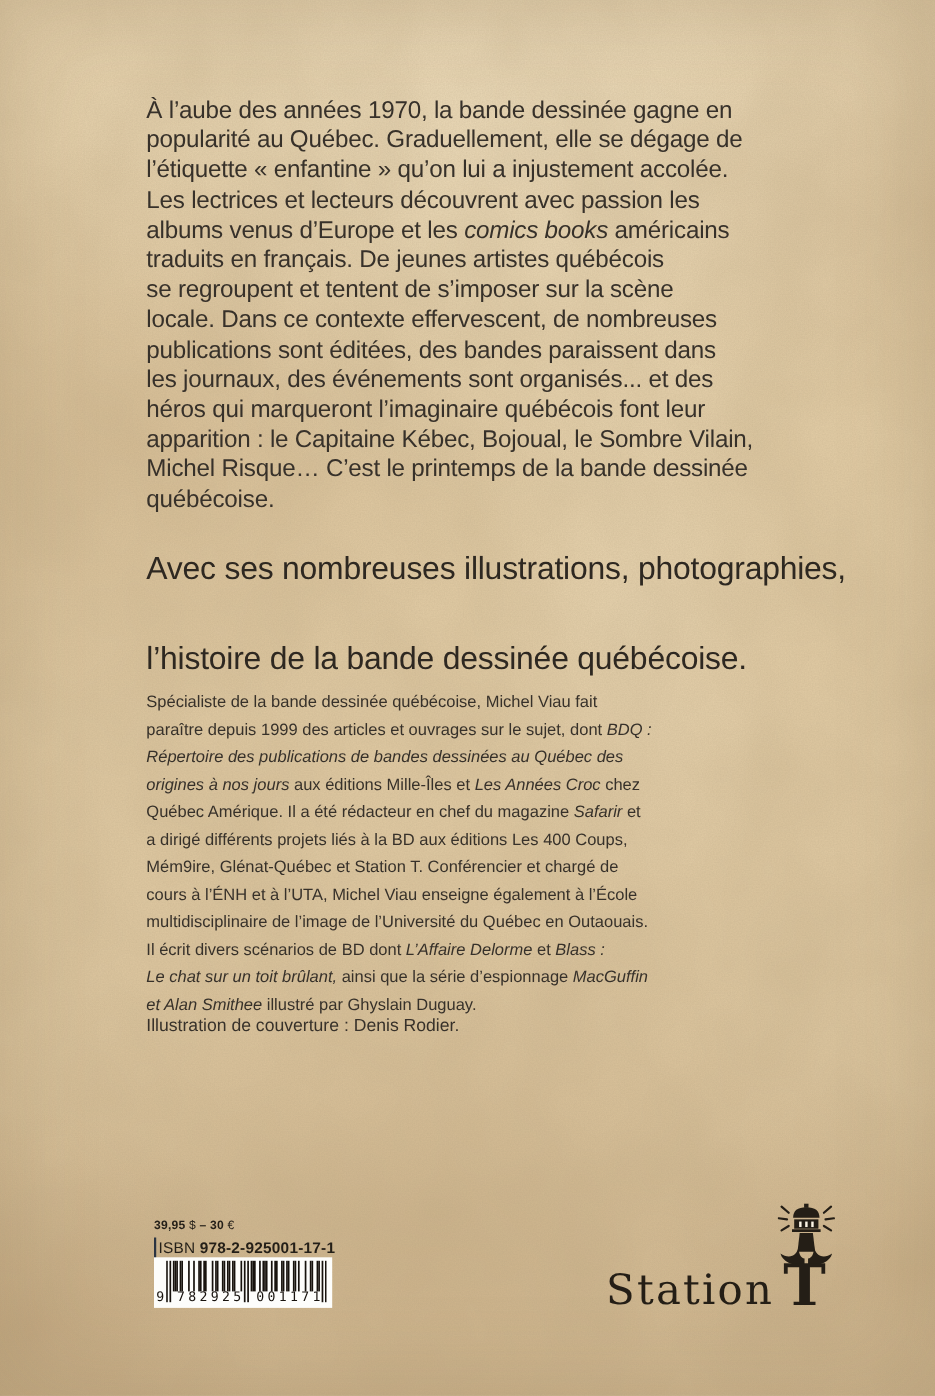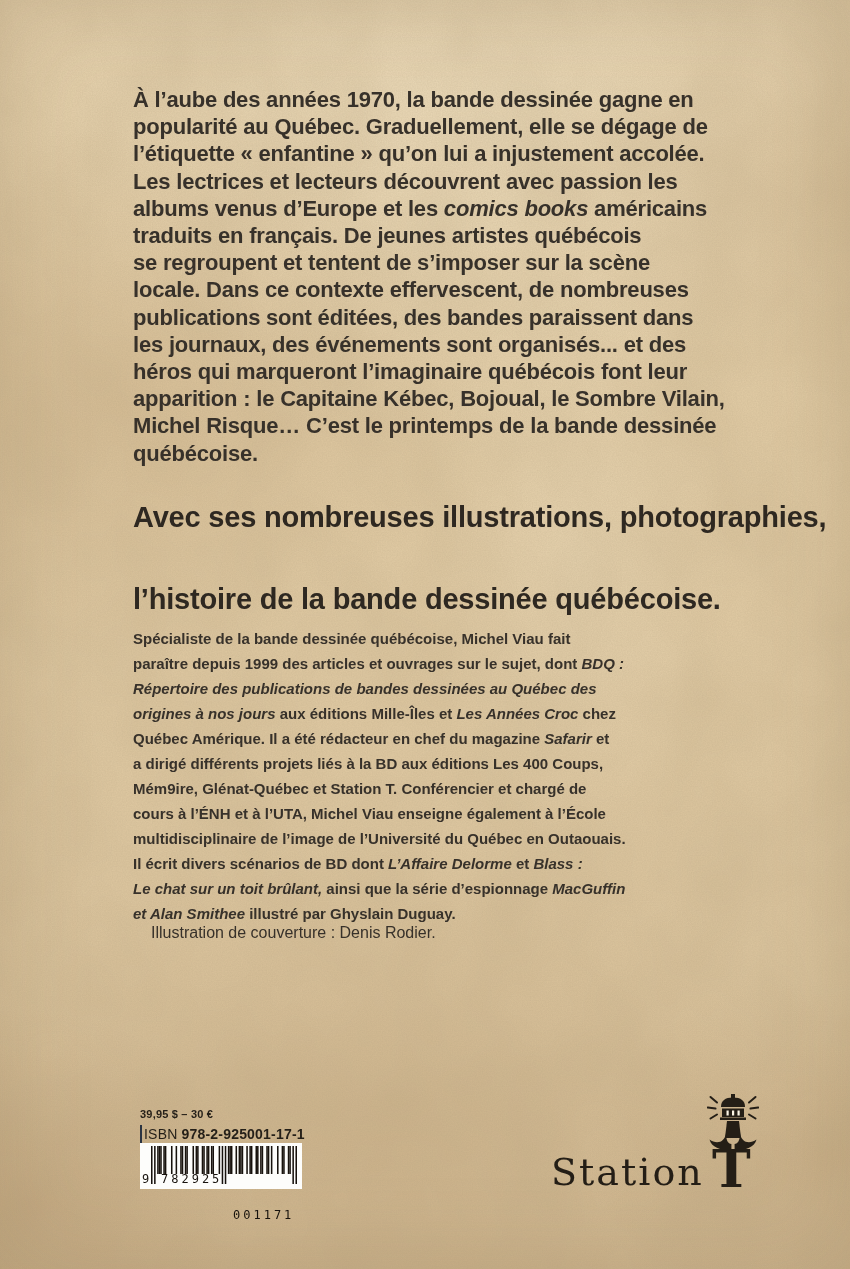--- a/index.html
+++ b/index.html
@@ -18,31 +18,31 @@
     box-shadow:inset 0 0 90px rgba(115,85,48,0.22);
   }
   .grain{position:absolute;left:0;top:0;width:850px;height:1269px;pointer-events:none;}
   .textcol{position:absolute;left:133px;width:700px;color:#37312a;}
   .synopsis{top:86px;font-size:22px;line-height:27.2px;letter-spacing:-0.2px;}
   .highlight{top:504px;font-size:29px;line-height:27.2px;letter-spacing:-0.2px;font-weight:bold;color:#2e2821;}
   .bio{top:626px;font-size:15px;line-height:25px;}
   .credit{top:924px;font-size:16px;}
   .it{font-style:italic;}
   .bd{font-weight:bold;}
-  .nb{font-weight:bold;text-align:center;}
+  .nb{font-weight:normal;text-align:center;}
   .price{position:absolute;left:140px;top:1108px;font-size:11px;font-weight:bold;color:#241f18;letter-spacing:0.2px;}
   .isbnline{position:absolute;left:144px;top:1126px;font-size:14px;color:#241f18;letter-spacing:0.2px;}
   .isbnline .num{font-weight:bold;margin-left:4px;}
   .isbn-tick{position:absolute;left:140px;top:1125px;width:2px;height:19px;background:#2b3442;}
   .bcbox{position:absolute;left:140px;top:1143px;width:162px;height:46px;background:#fdfdfb;}
   .bars{position:absolute;left:151px;top:1146px;width:146px;height:38px;}
   .bcd{position:absolute;top:1172px;font-family:"DejaVu Sans Mono",monospace;font-size:12px;color:#17120d;}
   .bcd.d1{left:142px;}
   .bcd.d2{left:161px;letter-spacing:3px;}
-  .bcd.d3{left:233px;letter-spacing:3px;margin-top:36px;}
+  .bcd.d3{left:233px;letter-spacing:3px;}
   .pubname{position:absolute;left:551px;top:1153px;font-family:"DejaVu Serif",serif;font-size:38px;line-height:1;letter-spacing:2px;color:#241e16;text-align:right;}
   .pubT{position:absolute;left:712px;top:1143px;font-family:"DejaVu Serif",serif;font-size:52px;line-height:1;font-weight:bold;color:#241e16;}
   .lh-icon{position:absolute;left:707px;top:1094px;width:52px;height:58px;}
 </style>
 </head>
 <body>
 
 <div class="cover">
 
   <svg class="grain" width="850" height="1269" xmlns="http://www.w3.org/2000/svg" aria-hidden="true">
@@ -57,21 +57,21 @@
     <rect width="850" height="1269" filter="url(#blotch)"></rect>
     <rect width="850" height="1269" filter="url(#fineGrain)"></rect>
   </svg>
 
   <div class="textcol synopsis" style="position:absolute;"><span class="nb">À l’aube des années 1970, la bande dessinée gagne en</span><br><span class="nb">popularité au Québec. Graduellement, elle se dégage de</span><br><span class="nb">l’étiquette « enfantine » qu’on lui a injustement accolée.</span><br><span class="nb">Les lectrices et lecteurs découvrent avec passion les</span><br><span class="nb">albums venus d’Europe et les </span><span class="it nb">comics books</span><span class="nb"> américains</span><br><span class="nb">traduits en français. De jeunes artistes québécois</span><br><span class="nb">se regroupent et tentent de s’imposer sur la scène</span><br><span class="nb">locale. Dans ce contexte effervescent, de nombreuses</span><br><span class="nb">publications sont éditées, des bandes paraissent dans</span><br><span class="nb">les journaux, des événements sont organisés... et des</span><br><span class="nb">héros qui marqueront l’imaginaire québécois font leur</span><br><span class="nb">apparition : le Capitaine Kébec, Bojoual, le Sombre Vilain,</span><br><span class="nb">Michel Risque… C’est le printemps de la bande dessinée</span><br><span class="nb">québécoise.</span></div>
 
   <div class="textcol highlight" style="position:absolute;"><span class="nb">Avec ses nombreuses illustrations, photographies,</span><br><br><br><span class="nb">l’histoire de la bande dessinée québécoise.</span></div>
 
   <div class="textcol bio" style="position:absolute;"><span class="nb">Spécialiste de la bande dessinée québécoise, Michel Viau fait</span><br><span class="nb">paraître depuis 1999 des articles et ouvrages sur le sujet, dont </span><span class="it nb">BDQ :</span><br><span class="it nb">Répertoire des publications de bandes dessinées au Québec des</span><br><span class="it nb">origines à nos jours</span><span class="nb"> aux éditions Mille-Îles et </span><span class="it nb">Les Années Croc</span><span class="nb"> chez</span><br><span class="nb">Québec Amérique. Il a été rédacteur en chef du magazine </span><span class="it nb">Safarir</span><span class="nb"> et</span><br><span class="nb">a dirigé différents projets liés à la BD aux éditions Les 400 Coups,</span><br><span class="nb">Mém9ire, Glénat-Québec et Station T. Conférencier et chargé de</span><br><span class="nb">cours à l’ÉNH et à l’UTA, Michel Viau enseigne également à l’École</span><br><span class="nb">multidisciplinaire de l’image de l’Université du Québec en Outaouais.</span><br><span class="nb">Il écrit divers scénarios de BD dont </span><span class="it nb">L’Affaire Delorme</span><span class="nb"> et </span><span class="it nb">Blass :</span><br><span class="it nb">Le chat sur un toit brûlant,</span><span class="nb"> ainsi que la série d’espionnage </span><span class="it nb">MacGuffin</span><br><span class="it nb">et Alan Smithee</span><span class="nb"> illustré par Ghyslain Duguay.</span></div>
 
-  <div class="textcol credit" style="position:absolute;margin-left:18px;">Illustration de couverture : Denis Rodier.</div>
+  <div class="textcol credit" style="position:absolute;">Illustration de couverture : Denis Rodier.</div>
 
   <div class="price"><span class="bd">39,95</span><span class="nb"> $</span><span class="bd"> – </span><span class="bd">30</span><span class="nb"> €</span></div>
 
   <div class="isbn-tick"></div>
   <div class="isbnline">
     <span>ISBN</span><span class="num">978-2-925001-17-1</span>
   </div>
 
   <div class="bcbox"></div>
   <svg class="bars" viewBox="0 0 95 38" preserveAspectRatio="none" xmlns="http://www.w3.org/2000/svg">

